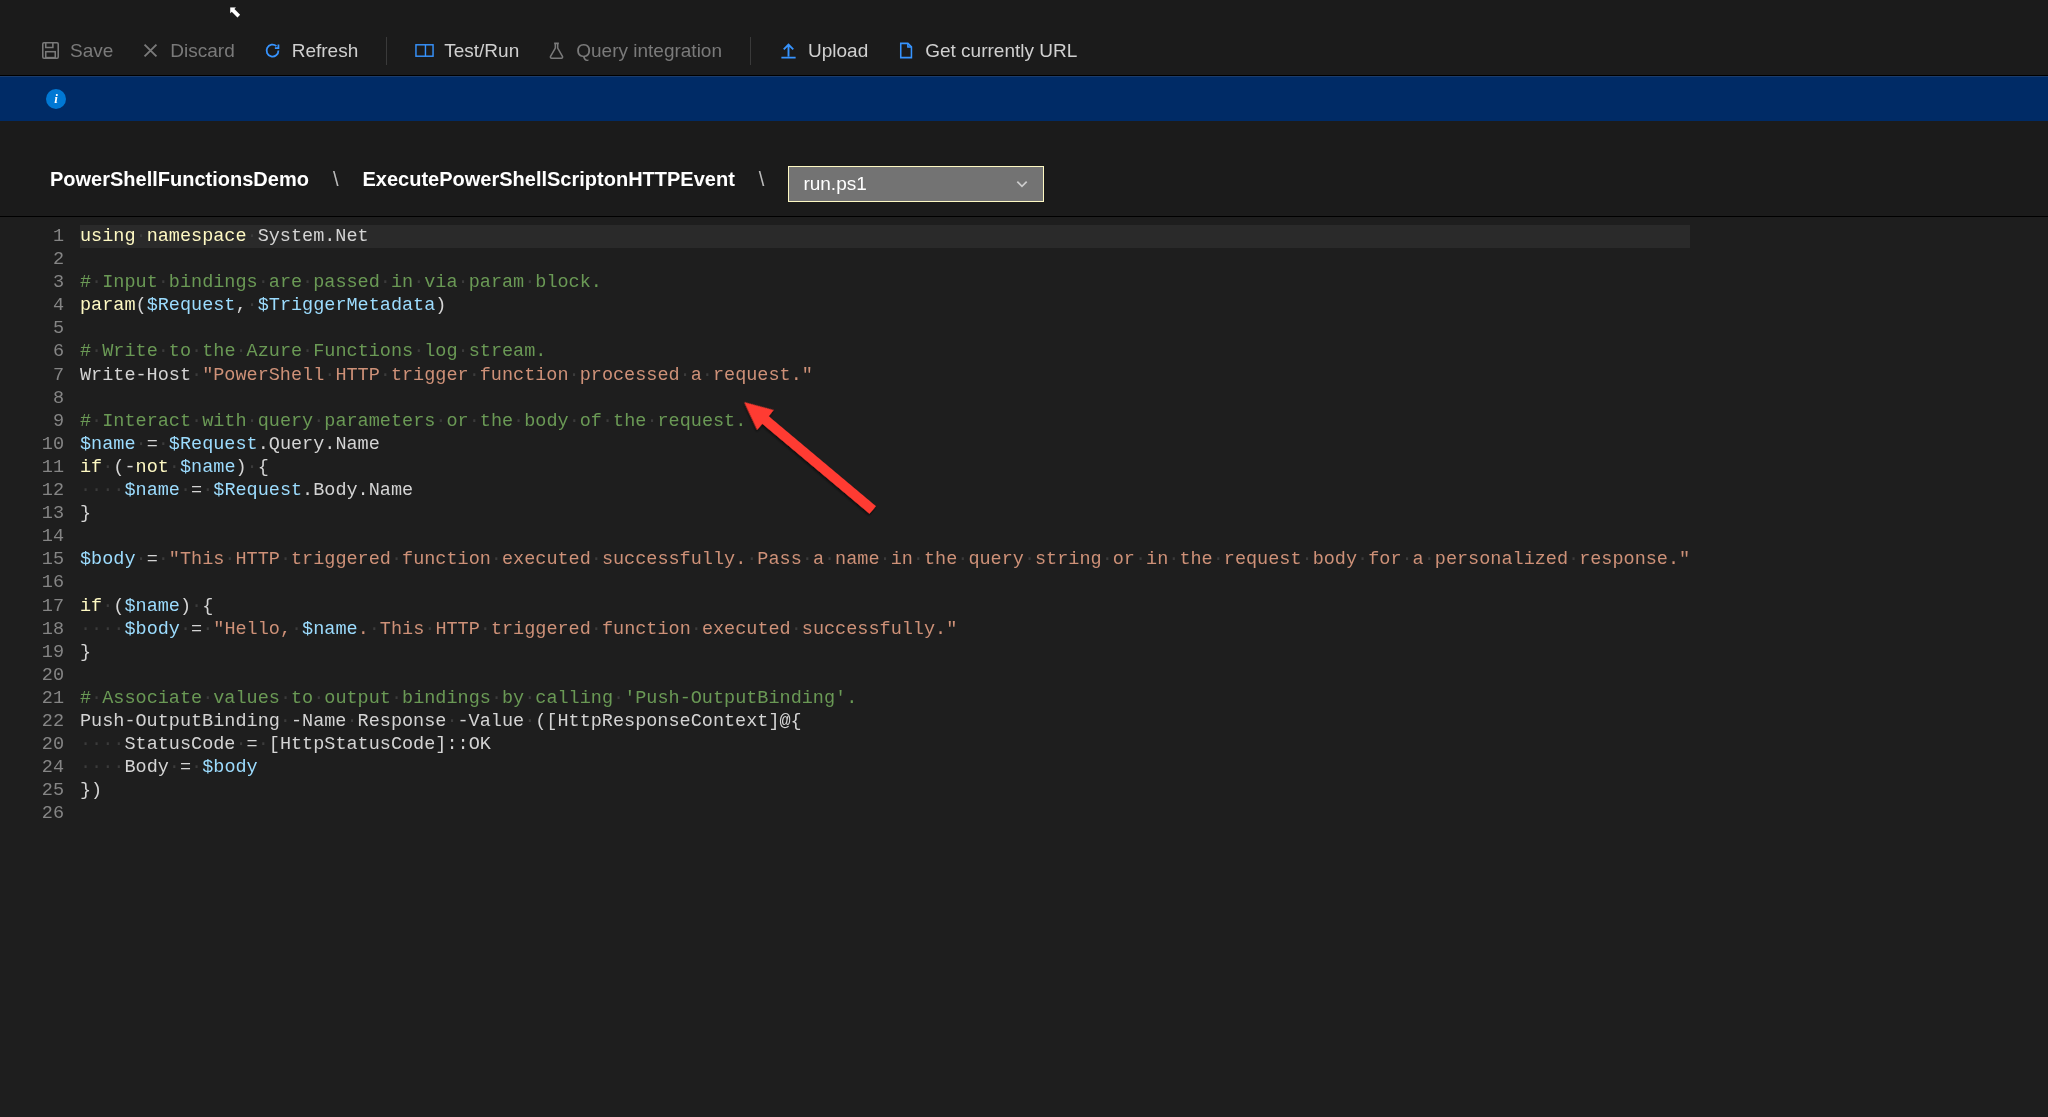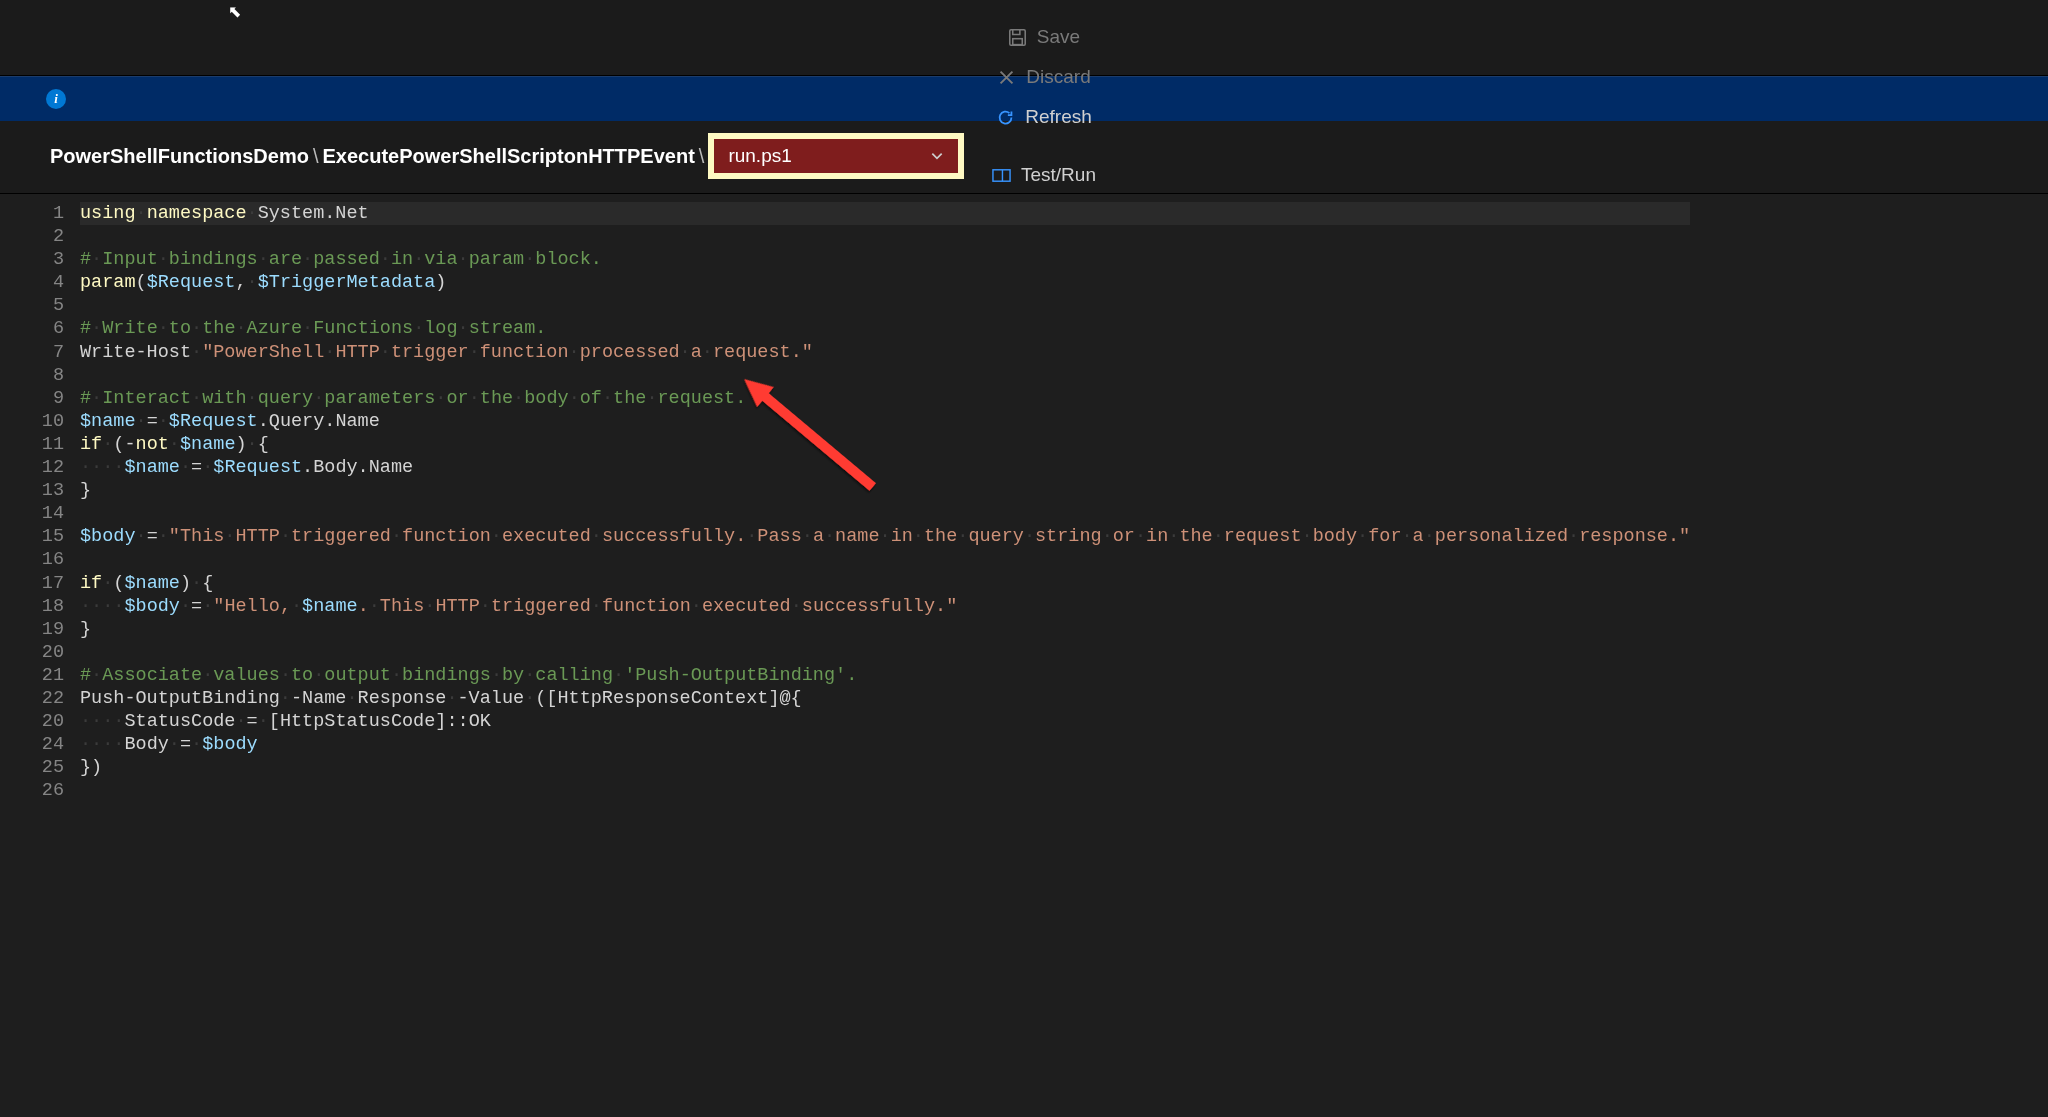--- a/index.html
+++ b/index.html
@@ -11,25 +11,24 @@
     width: 2048px;
     height: 1117px;
     overflow: hidden;
   }
   .topbar-spacer { height: 26px; background: #1b1b1b; }
   .cursor-fake { position:absolute; left:228px; top:2px; color:#fff; font-size:16px; pointer-events:none; }
   .toolbar {
     display: flex;
     align-items: center;
     height: 50px;
-    padding: 0 20px 0 60px;
-    gap: 18px;
+    padding: 0 20px 0 41px;
+    gap: 28px;
     background: #1b1b1b;
     border-bottom: 1px solid #000;
-    flex-direction: column;
   }
   .tb-btn {
     display: flex;
     align-items: center;
     gap: 10px;
     color: #d0d0d0;
     cursor: pointer;
     font-size: 19px;
   }
   .tb-btn.disabled { color: #7a7a7a; cursor: default; }
@@ -45,36 +44,37 @@
     font-size: 18.5px;
     border-top: 1px solid #1b3c6b;
   }
   .info-icon {
     width: 20px; height: 20px; border-radius: 50%;
     background: #0078d4; color:#fff; display:flex; align-items:center;
     justify-content:center; font-weight:bold; font-style:italic; font-size:13px;
     font-family: Georgia, serif;
   }
   .breadcrumb-row {
-    display:flex; align-items:center; gap:4px;
-    padding: 12px 22px 14px 50px;
+    display:flex; align-items:center; gap:24px;
+    padding: 36px 22px 14px 50px;
     font-size: 20px;
     color:#fff;
     border-bottom: 1px solid #000;
   }
   .breadcrumb-sep { color: #bbb; }
   .file-select {
     display:flex; align-items:center; justify-content:space-between;
-    border: 6px solid #fef9c3;
+    border: 1px solid #fef9c3;
     padding: 6px 14px;
     width: 256px;
     color:#fff;
     font-size:19px;
     cursor:pointer;
-    background:#7f1d1d;
+    background:#737373;
+    margin-top:9px;
   }
   .file-select svg { width:14px; height:14px; }
   .editor {
     display:flex;
     background:#1e1e1e;
     height: calc(100% - 176px);
     position: relative;
   }
   .gutter {
     width: 80px;

